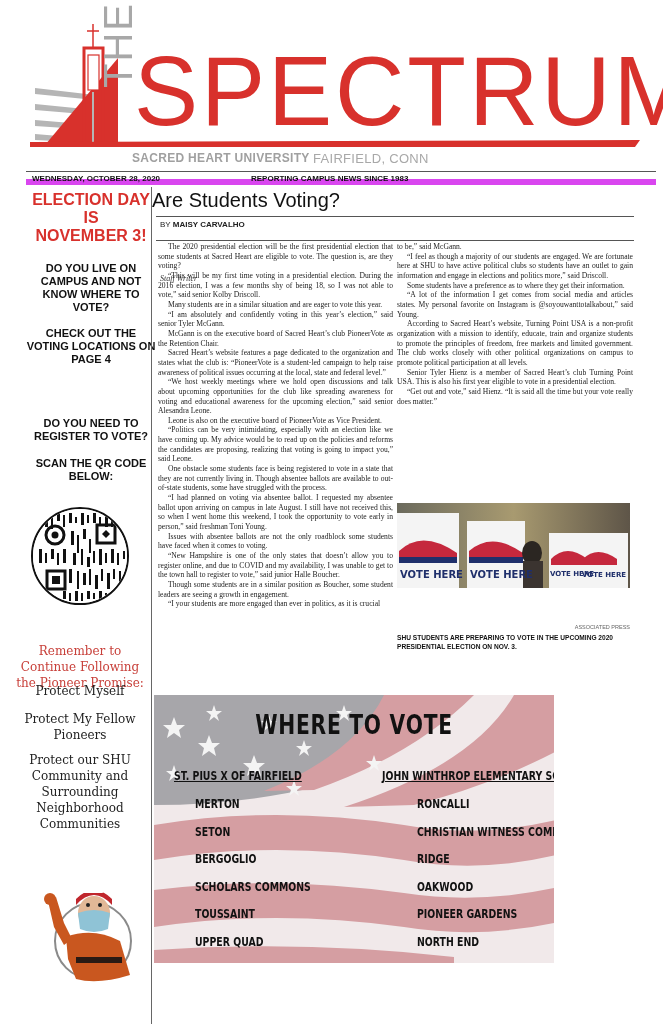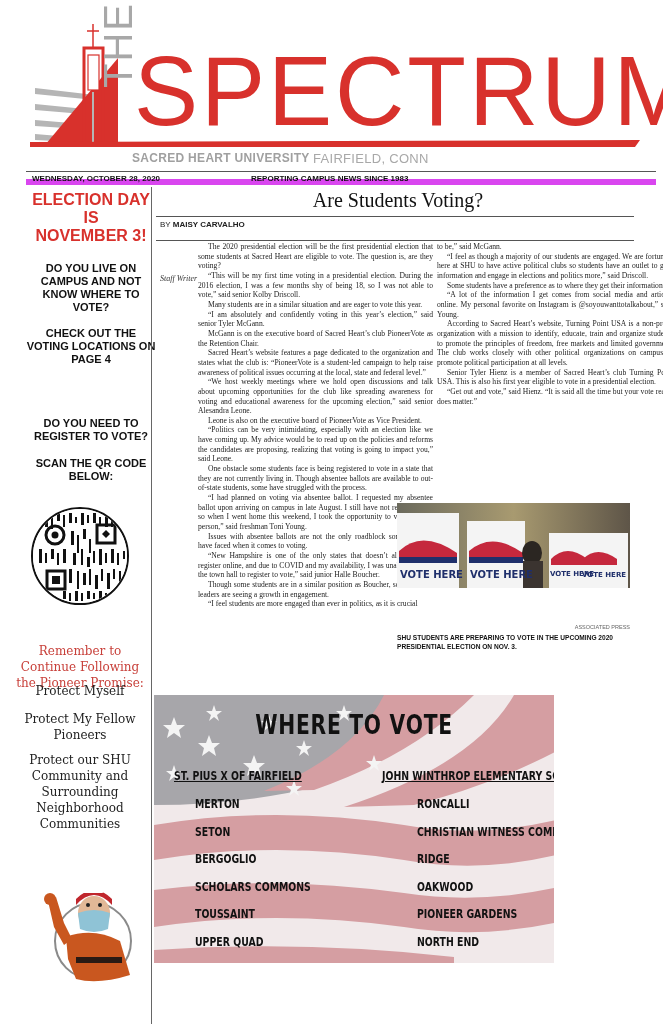--- a/index.html
+++ b/index.html
@@ -35,28 +35,28 @@
   .q4 { top: 270px; }
   .qr { position: absolute; left: 31px; top: 320px; width: 98px; height: 98px; border-radius: 50%; border: 2px solid #111; overflow: hidden; background: #fff; }
   .promise { position: absolute; left: 10px; width: 140px; text-align: center; font-family: "DejaVu Serif", serif; font-size: 12px; line-height: 16px; }
   .promise.red { color: #c8403a; top: 456px; }
   .promise.p1 { color: #222; top: 496px; }
   .promise.p2 { color: #222; top: 524px; }
   .promise.p3 { color: #222; top: 565px; }
   .mascot { position: absolute; left: 38px; top: 696px; width: 100px; height: 110px; }
 
   
-  .headline { position: absolute; left: 152px; top: 189px; width: 492px; text-align: center; font-family: Liberation Serif, serif;
+  .headline { position: absolute; left: 152px; top: 189px; width: 492px; font-family: Liberation Sans, sans-serif;
     font-size: 20px; color: #111; font-weight: normal; }
   .hrule { position: absolute; left: 156px; height: 1px; background: #555; }
   .byline { position: absolute; left: 160px; top: 220px; font-family: "Liberation Sans", sans-serif; font-size: 8px; color: #222; }
   .byline b { font-weight: bold; }
   .role { position: absolute; left: 160px; top: 230px; font-family: "Liberation Serif", serif; font-style: italic; font-size: 8px; color: #333; margin-top: 44px; }
 
-  .col { position: absolute; font-family: "Liberation Serif", serif; font-size: 7.6px; line-height: 9.65px; color: #222; text-align: justify; margin-left: 40px; }
+  .col { position: absolute; font-family: "Liberation Serif", serif; font-size: 7.6px; line-height: 9.65px; color: #222; text-align: justify; }
   .col1 { left: 158px; top: 242px; width: 235px; }
   .col2 { left: 397px; top: 242px; width: 236px; }
   .col p { text-indent: 10px; }
   .col p.noindent { text-indent: 0; }
 
   .photo { position: absolute; left: 397px; top: 503px; width: 233px; height: 85px; overflow: hidden; }
   .credit { position: absolute; left: 397px; top: 624px; width: 233px; text-align: right; font-family: "Liberation Sans", sans-serif; font-size: 5.5px; color: #666; }
   .caption { position: absolute; left: 397px; top: 633px; width: 240px; font-family: "Liberation Sans", sans-serif; font-size: 6.6px; font-weight: bold; color: #111; line-height: 9px; }
 
   
@@ -221,28 +221,28 @@
   <p>McGann is on the executive board of Sacred Heart’s club PioneerVote as the Retention Chair.</p>
   <p>Sacred Heart’s website features a page dedicated to the organization and states what the club is: “PioneerVote is a student-led campaign to help raise awareness of political issues occurring at the local, state and federal level.”</p>
   <p>“We host weekly meetings where we hold open discussions and talk about upcoming opportunities for the club like spreading awareness for voting and educational awareness for the upcoming election,” said senior Alesandra Leone.</p>
   <p>Leone is also on the executive board of PioneerVote as Vice President.</p>
   <p>“Politics can be very intimidating, especially with an election like we have coming up. My advice would be to read up on the policies and reforms the candidates are proposing, realizing that voting is going to impact you,” said Leone.</p>
   <p>One obstacle some students face is being registered to vote in a state that they are not currently living in. Though absentee ballots are available to out-of-state students, some have struggled with the process.</p>
   <p>“I had planned on voting via absentee ballot. I requested my absentee ballot upon arriving on campus in late August. I still have not received this, so when I went home this weekend, I took the opportunity to vote early in person,” said freshman Toni Young.</p>
   <p>Issues with absentee ballots are not the only roadblock some students have faced when it comes to voting.</p>
   <p>“New Hampshire is one of the only states that doesn’t allow you to register online, and due to COVID and my availability, I was unable to get to the town hall to register to vote,” said junior Halle Boucher.</p>
   <p>Though some students are in a similar position as Boucher, some student leaders are seeing a growth in engagement.</p>
-  <p>“I feel students are more engaged than ever in politics, as it is crucial</p>
+  <p>“I your students are more engaged than ever in politics, as it is crucial</p>
 </div>
 
 <div class="col col2">
   <p class="noindent">to be,” said McGann.</p>
   <p>“I feel as though a majority of our students are engaged. We are fortunate here at SHU to have active political clubs so students have an outlet to gain information and engage in elections and politics more,” said Driscoll.</p>
   <p>Some students have a preference as to where they get their information.</p>
-  <p>“A lot of the information I get comes from social media and articles online. My personal favorite on Instagram is @soyouwanttotalkabout,” said Young.</p>
+  <p>“A lot of the information I get comes from social media and articles states. My personal favorite on Instagram is @soyouwanttotalkabout,” said Young.</p>
   <p>According to Sacred Heart’s website, Turning Point USA is a non-profit organization with a mission to identify, educate, train and organize students to promote the principles of freedom, free markets and limited government. The club works closely with other political organizations on campus to promote political participation at all levels.</p>
   <p>Senior Tyler Hienz is a member of Sacred Heart’s club Turning Point USA. This is also his first year eligible to vote in a presidential election.</p>
   <p>“Get out and vote,” said Hienz. “It is said all the time but your vote really does matter.”</p>
 </div>
 
 <div class="photo">
   <svg width="233" height="115" viewBox="0 0 233 115">
     <defs>
       <linearGradient id="bg" x1="0" y1="0" x2="1" y2="0">
         <stop offset="0" stop-color="#6b6a5d"></stop>

